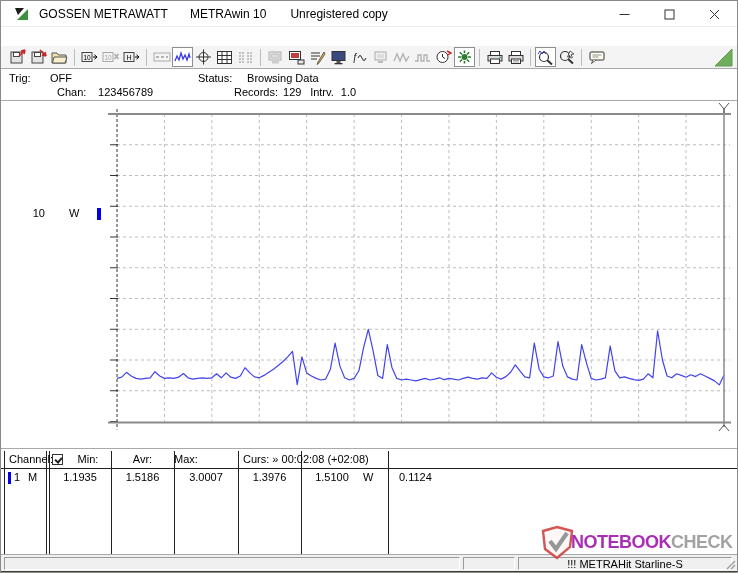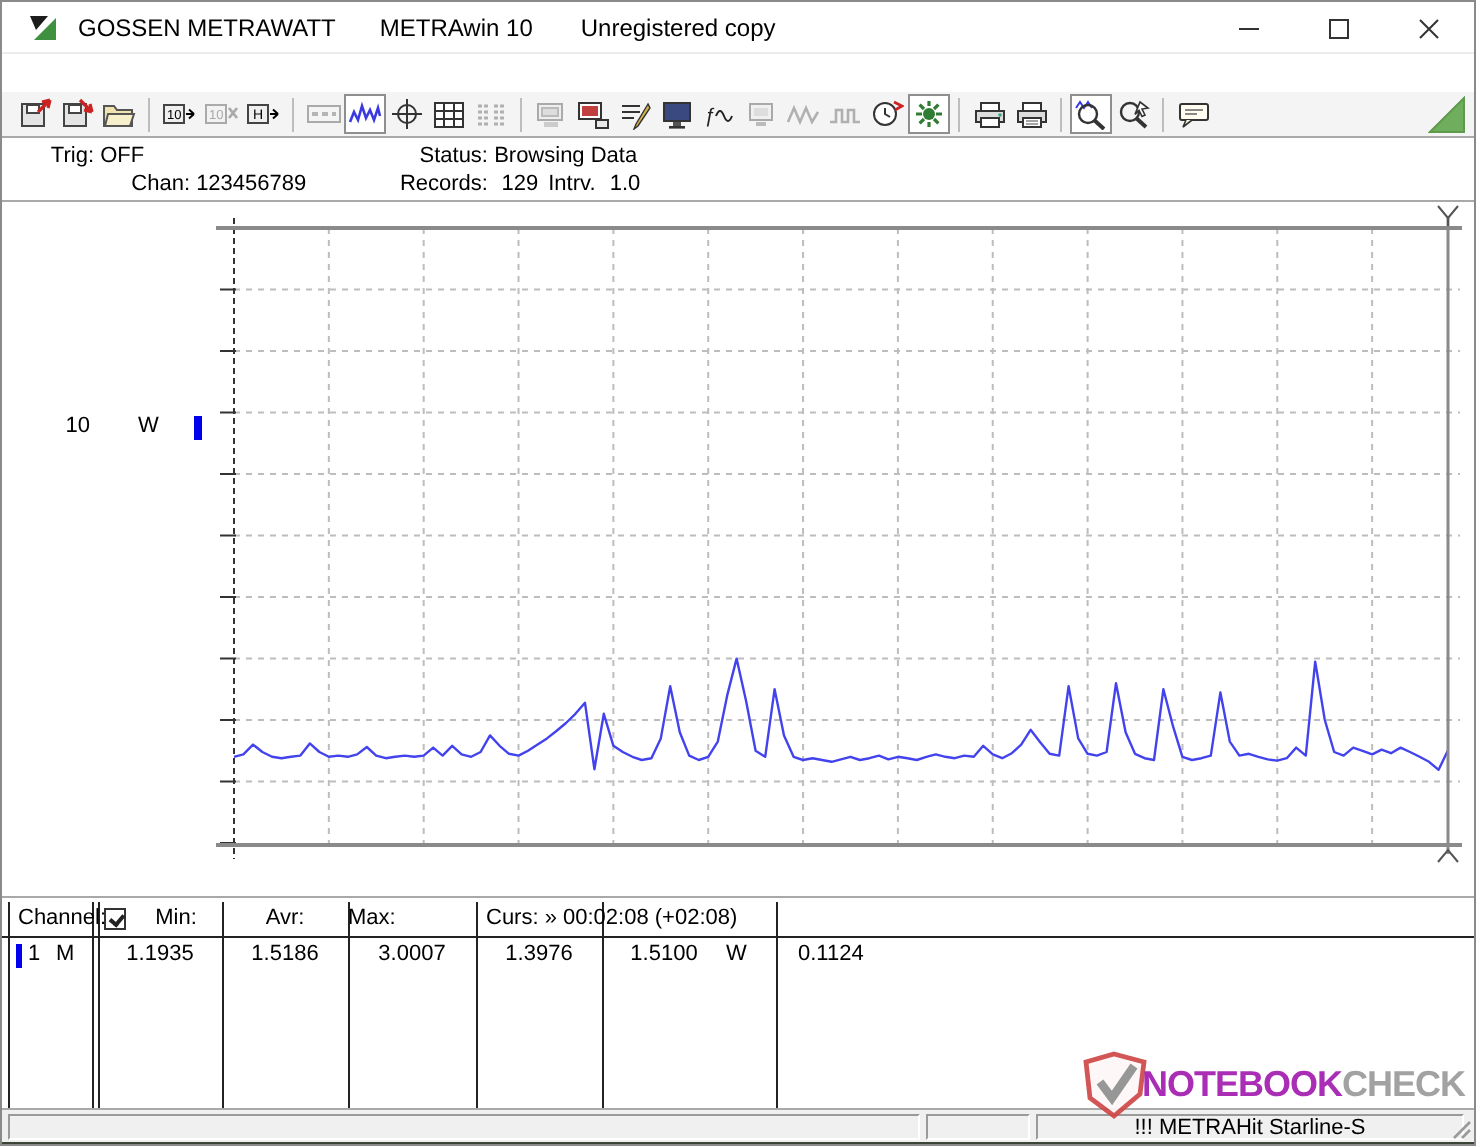--- a/index.html
+++ b/index.html
@@ -28,21 +28,21 @@
   .toolbar { position:absolute; left:0; top:45px; width:100%; height:23px; background:#f4f4f4;
     border-bottom:1px solid #a9a9a9; display:flex; align-items:center; padding-left:6px; }
   .tbtn { width:21px; height:20px; display:flex; align-items:center; justify-content:center; border:1px solid transparent; }
   .tbtn.active { border:1px solid #8f8f8f; background:#ffffff; }
   .tsep { width:1px; height:17px; background:#bdbdbd; margin:0 4px; }
   .tri-ok { position:absolute; right:4px; top:2px; }
   
   .infobar { position:absolute; left:0; top:68px; width:100%; height:32px; background:#fff;
     border-bottom:1px solid #a9a9a9; font-size:11px; }
   .info-line { position:absolute; white-space:nowrap; }
-  .il { display:inline-block;text-align:right; }
+  .il { display:inline-block; }
   
   .chartpanel { position:absolute; left:0; top:100px; width:100%; height:348px; background:#fff;
     border-bottom:1px solid #a9a9a9; }
   #plot-svg { position:absolute; left:0; top:0; }
   .ylab { position:absolute; font-size:11px; }
   .ymark { position:absolute; width:4px; height:12px; background:#0000ee; }
   .xaxis-title { position:absolute; left:30px; top:426px; font-size:11px; }
   .xtick { position:absolute; top:422px; font-size:10.5px; letter-spacing:-0.3px; white-space:nowrap; }
   .xtick i { position:absolute; left:0; top:0; width:1px; height:10px; background:#000; }
   .xtick span { position:absolute; left:3px; top:3px; }
@@ -299,21 +299,21 @@
     </div>
     <div class="info-line" style="left:8px; top:17px;">
       <span class="il" style="width:38px;margin-left:48px;">Chan:</span>
       <span class="il">123456789</span>
     </div>
     <div class="info-line" style="left:197px; top:3px;">
       <span class="il" style="width:46px;">Status:</span>
       <span class="il">Browsing Data</span>
     </div>
     <div class="info-line" style="left:197px; top:17px;">
-      <span class="il" style="width:46px;">Records:</span>
+      <span class="il" style="width:46px;margin-left:36px;">Records:</span>
       <span class="il" style="width:22px;">129</span>
       <span class="il" style="margin-left:2px;">Intrv.</span>
       <span class="il" style="margin-left:4px;">1.0</span>
     </div>
   </div>
 
   <div class="chartpanel">
     <svg id="plot-svg" width="738" height="348">
         <line x1="116" y1="43.75" x2="729" y2="43.75" stroke="#bdbdbd" stroke-dasharray="3 3"></line>
         <line x1="116" y1="74.5" x2="729" y2="74.5" stroke="#bdbdbd" stroke-dasharray="3 3"></line>

